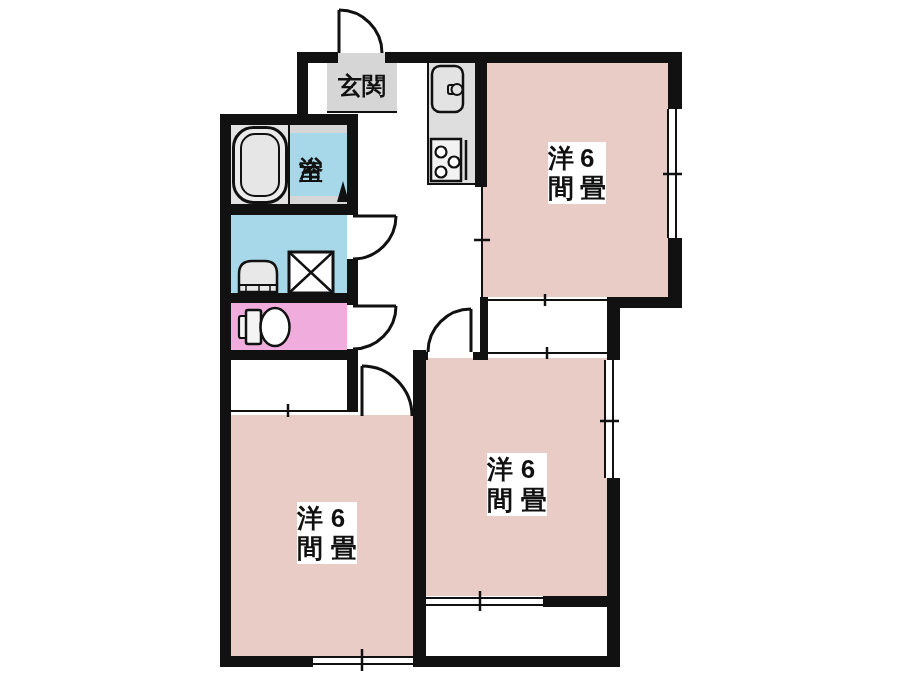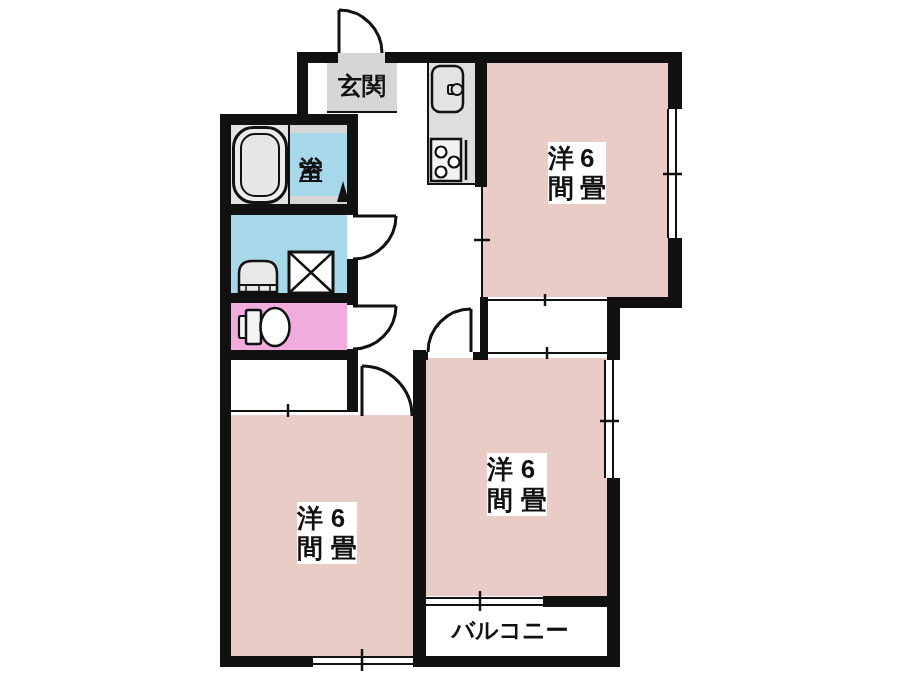--- a/index.html
+++ b/index.html
@@ -159,14 +159,13 @@
   </div>
   <div class="room-label" style="left:487px;top:453px;width:60px;height:63px">
     <span>洋間</span>
     <span>6畳</span>
   </div>
   <div class="room-label" style="left:297px;top:502px;width:60px;height:62px">
     <span>洋間</span>
     <span>6畳</span>
   </div>
 
-  <div class="plain-label balcony" style="left:430px;top:615px">バルコニー</div>
 </div>
 
 </body></html>

